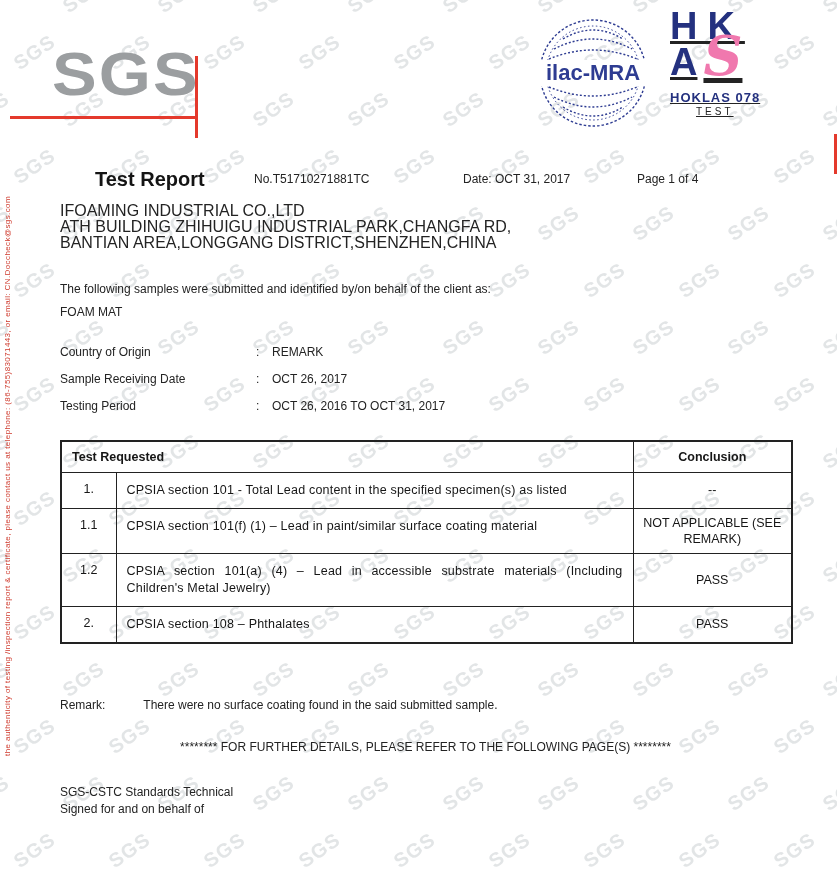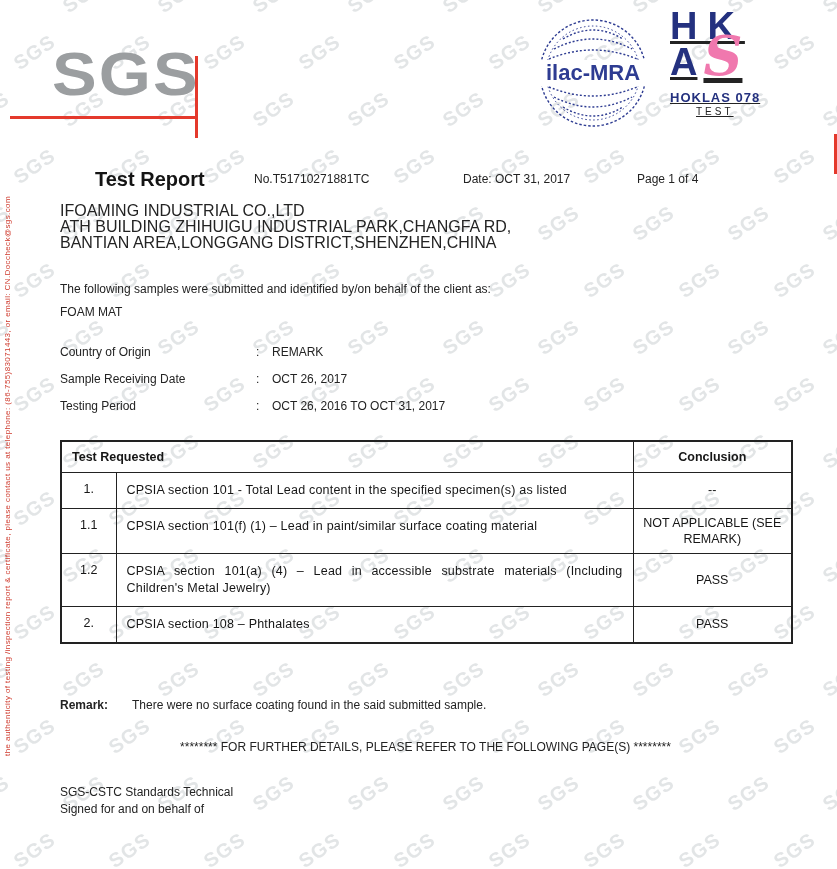--- a/index.html
+++ b/index.html
@@ -46,21 +46,21 @@
   .rtable{position:absolute;left:60px;top:440px;z-index:1;border-collapse:collapse;table-layout:fixed;
       width:731px;font-size:12.5px;color:#161616;border:2px solid #222;}
   .rtable th,.rtable td{border:1px solid #222;}
   .th-left{text-align:left;font-weight:bold;padding:8px 10px;}
   .th-center{text-align:center;font-weight:bold;padding:8px 4px;}
   .num{text-align:center;vertical-align:top;padding:9px 4px;}
   .desc{text-align:justify;vertical-align:top;padding:9px 10px;line-height:1.35;letter-spacing:.2px;}
   .conc{text-align:center;vertical-align:middle;padding:6px 8px;line-height:1.3;}
   
   .remark{position:absolute;left:60px;top:698px;font-size:12px;z-index:1;}
-  .rlabel{margin-right:24px;font-weight:bold;}
+  .rlabel{margin-right:38px;}
   .further{position:absolute;left:60px;top:740px;width:731px;text-align:center;font-size:12px;z-index:1;}
   .sig{position:absolute;left:60px;top:784px;font-size:12px;line-height:16.5px;z-index:1;}
 </style>
 </head>
 <body>
 
 <div class="page">
 
   <div class="wm-layer">
       <span class="wm" style="left: -34px; top: -16px;">SGS</span>

